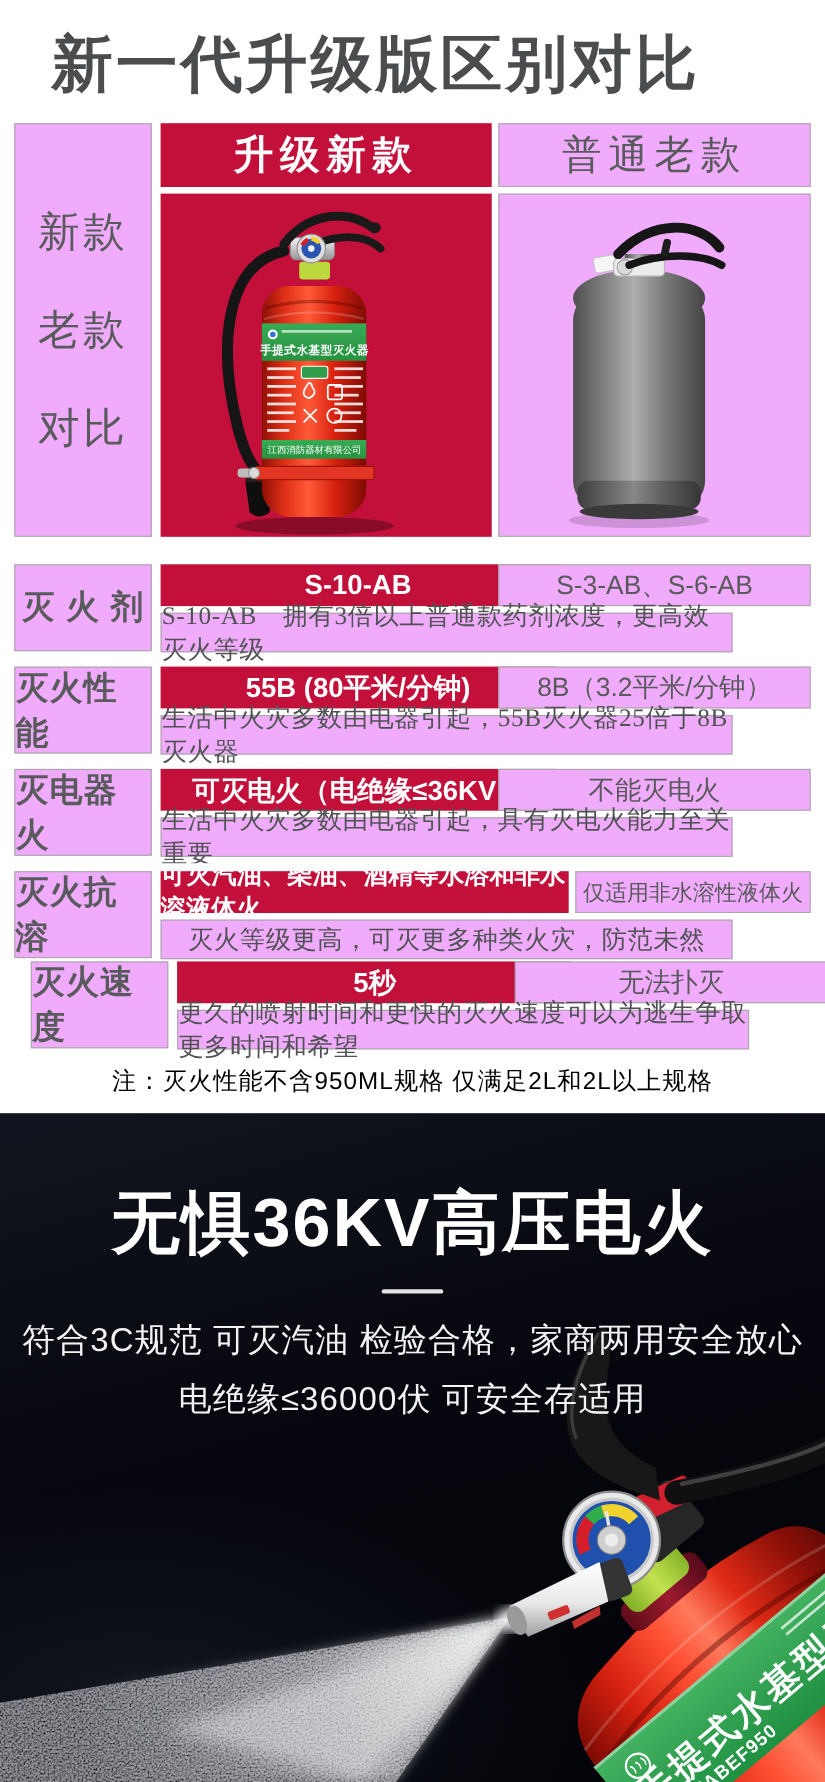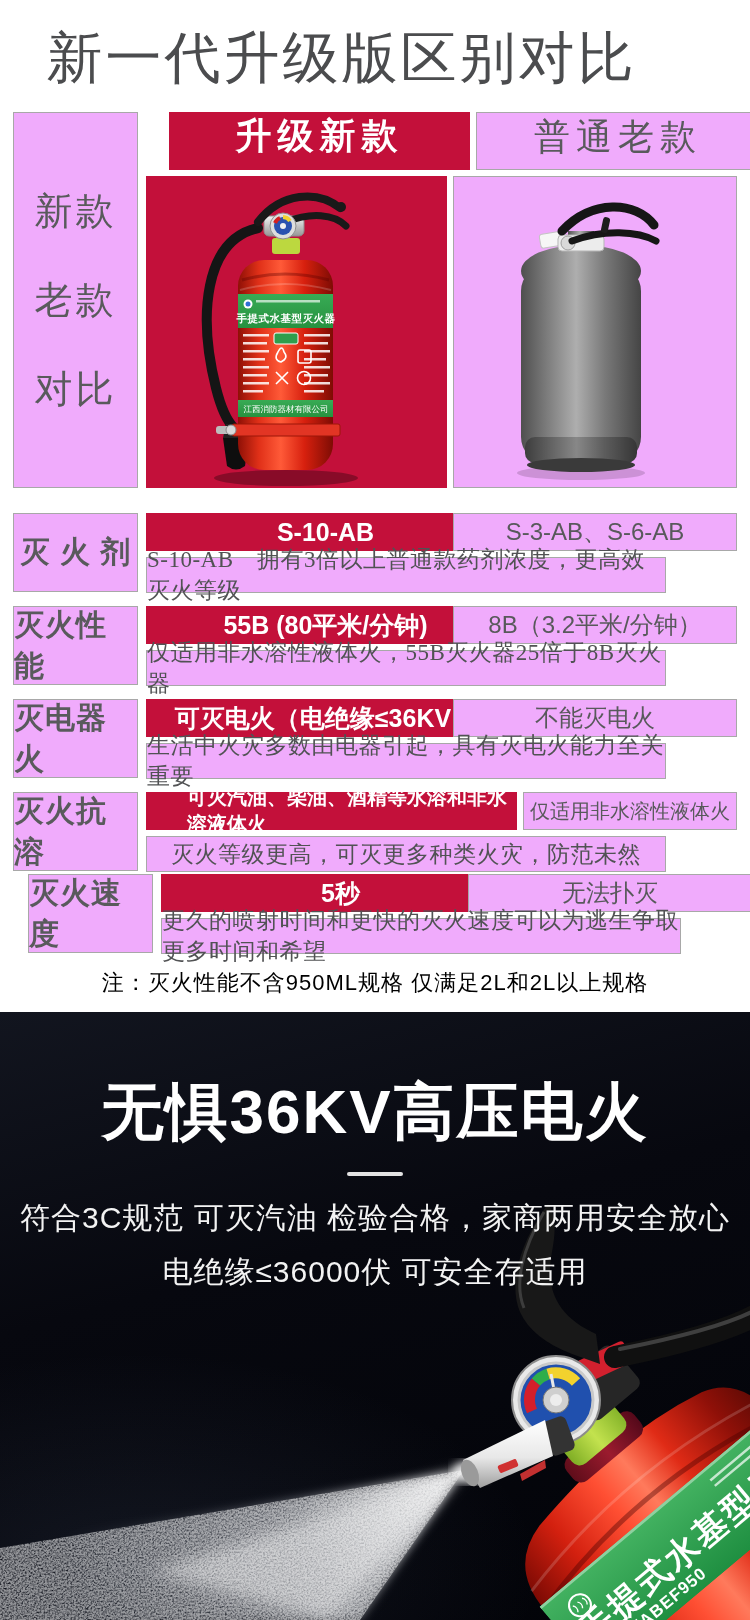--- a/index.html
+++ b/index.html
@@ -1,39 +1,39 @@
 <!DOCTYPE html>
 <html><head>
 <meta charset="utf-8">
 <style>
   html,body{margin:0;padding:0;background:#fff;}
   .page{position:relative;width:750px;height:1620px;overflow:hidden;background:#fff;
         font-family:"Liberation Sans","DejaVu Sans",sans-serif;-webkit-font-smoothing:antialiased;}
   
   .title{position:absolute;top:16px;left:0;width:683px;margin:0;text-align:center;
-         font-size:56px;font-weight:400;color:#4b4c4e;letter-spacing:3px;line-height:84px;}
+         font-size:56px;font-weight:700;color:#4b4c4e;letter-spacing:3px;line-height:84px;}
   
   .tbl{position:absolute;left:13px;top:0;width:724px;height:1000px;}
   .g{position:absolute;left:0;width:724px;}
   .cellb{border:1px solid #a8a8a8;background:#f0abfc;box-sizing:border-box;}
   .side{position:absolute;left:0;top:0;width:125px;display:flex;flex-direction:column;
         align-items:center;justify-content:center;color:#595a5c;box-sizing:border-box;}
   .side.big{height:376px;font-size:38px;letter-spacing:3px;gap:38px;}
   .side.small{height:79px;font-size:30px;letter-spacing:1px;font-weight:bold;}
-  .hdr{position:absolute;top:0;height:58px;display:flex;justify-content:center;
-       font-size:36px;letter-spacing:6px;box-sizing:border-box;margin-left:23px;}
+  .hdr{position:absolute;top:0;height:58px;display:flex;align-items:center;justify-content:center;
+       font-size:36px;letter-spacing:6px;box-sizing:border-box;}
   .hdr.new{left:133px;width:301px;background:var(--red);color:#fff;font-weight:700;}
   .hdr.old{left:440px;width:284px;color:#595a5c;}
   .img{position:absolute;top:64px;height:312px;box-sizing:border-box;}
   .img.new{left:133px;width:301px;background:var(--red);}
   .img.old{left:440px;width:284px;}
   .val{position:absolute;top:0;height:38px;display:flex;align-items:center;justify-content:center;box-sizing:border-box;}
   .val.new{left:133px;width:359px;background:var(--red);color:#fff;font-size:25px;font-weight:600;}
   .val.old{left:440px;width:284px;color:#58595b;font-size:24px;}
-  .g.wide .val.new{width:371px;font-size:20px;padding-left:41px;}
+  .g.wide .val.new{width:371px;font-size:23px;}
   .g.wide .val.old{left:510px;width:214px;font-size:20px;}
   .desc{position:absolute;left:133px;top:44px;width:520px;height:36px;display:flex;align-items:center;
         justify-content:center;color:#515254;font-size:23px;letter-spacing:.5px;box-sizing:border-box;font-family:Liberation Serif, serif;}
   :root{--red:#c3103a;}
   
   .note{position:absolute;top:968px;left:0;width:750px;margin:0;text-align:center;
         font-size:22px;color:#000000;letter-spacing:1px;}
   
   .hero{position:absolute;top:1012px;left:0;width:750px;height:608px;overflow:hidden;
         background:radial-gradient(ellipse 90% 60% at 18% 92%,rgba(105,125,160,.14),transparent 60%),
@@ -198,21 +198,21 @@
       <div class="side small cellb">
           <span>灭火性能</span>
         </div>
       <div class="val new">
           <span>55B (80平米/分钟)</span>
         </div>
       <div class="val old cellb">
           <span>8B（3.2平米/分钟）</span>
         </div>
       <div class="desc cellb">
-          <span>仅适用非水溶性液体火，55B灭火器25倍于8B灭火器</span>
+          <span>生活中火灾多数由电器引起，55B灭火器25倍于8B灭火器</span>
         </div>
     </div>
 
     <div class="g" style="top:699px;height:79px;">
       <div class="side small cellb">
           <span>灭电器火</span>
         </div>
       <div class="val new">
           <span>可灭电火（电绝缘≤36KV）</span>
         </div>

